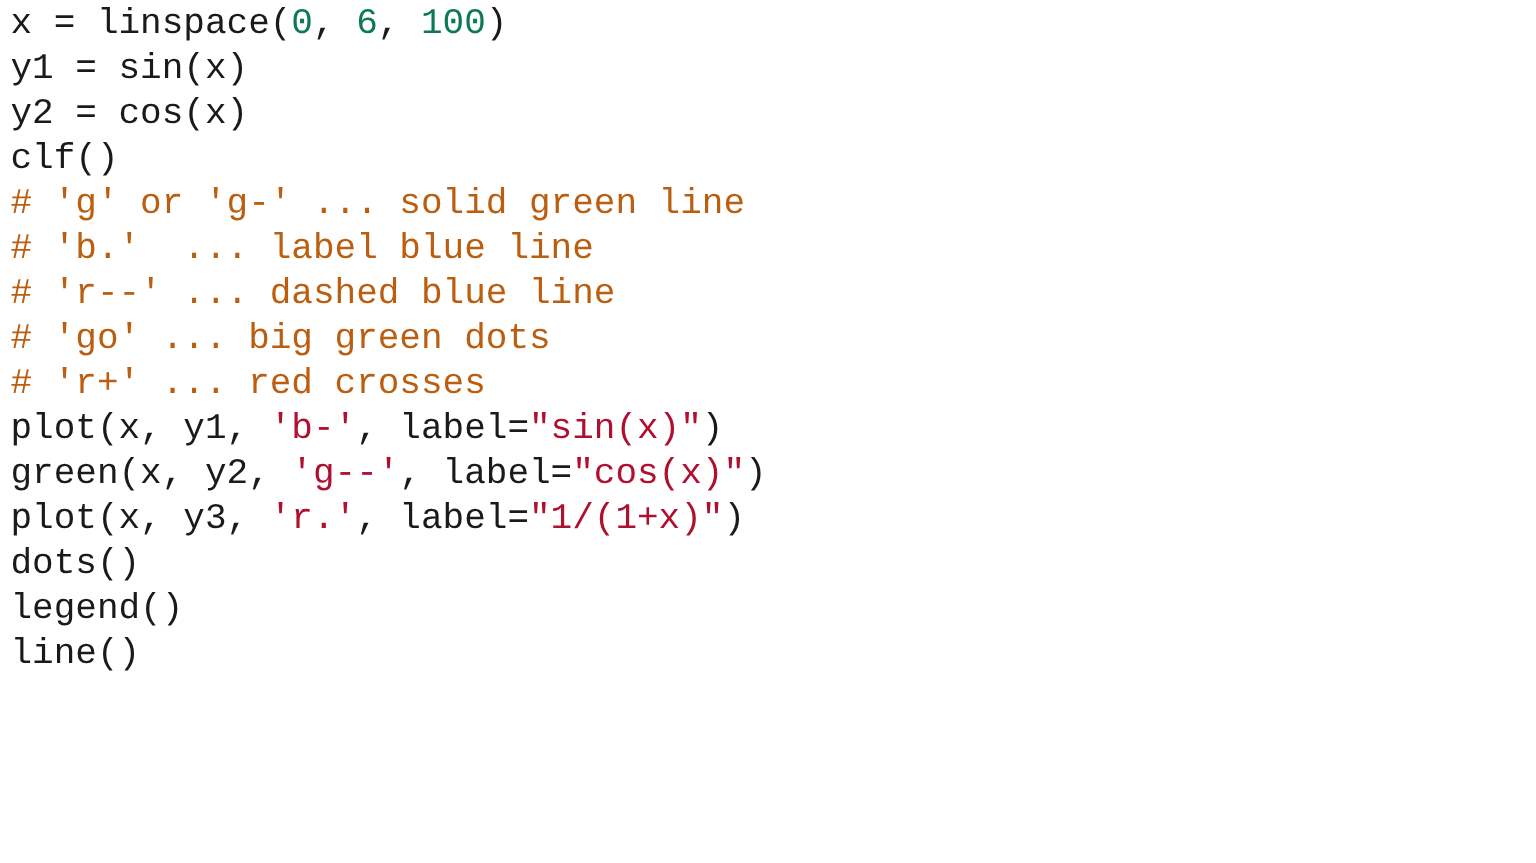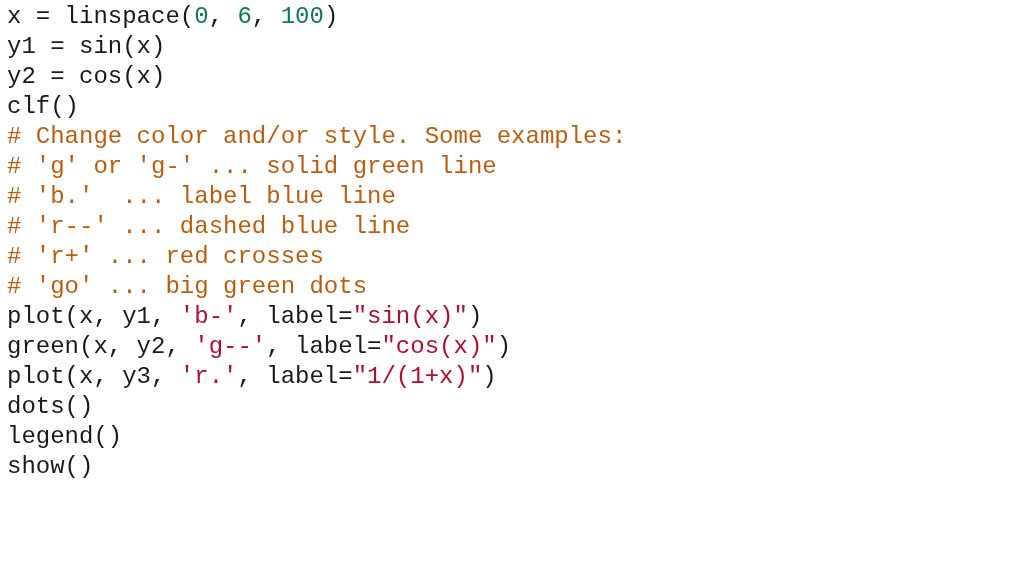--- a/index.html
+++ b/index.html
@@ -43,25 +43,24 @@
   .tok-string  { color: #b01030; }
 </style>
 </head>
 <body>
 
 <div id="code-listing">
     <div class="code-line"><span class="tok tok-plain">x = linspace(</span><span class="tok tok-number">0</span><span class="tok tok-plain">, </span><span class="tok tok-number">6</span><span class="tok tok-plain">, </span><span class="tok tok-number">100</span><span class="tok tok-plain">)</span></div>
     <div class="code-line"><span class="tok tok-plain">y1 = sin(x)</span></div>
     <div class="code-line"><span class="tok tok-plain">y2 = cos(x)</span></div>
     <div class="code-line"><span class="tok tok-plain">clf()</span></div>
-    <div class="code-line"><span class="tok tok-comment"># Change color and/or style. Some examples:</span></div>
     <div class="code-line"><span class="tok tok-comment"># 'g' or 'g-' ... solid green line</span></div>
     <div class="code-line"><span class="tok tok-comment"># 'b.'  ... label blue line</span></div>
     <div class="code-line"><span class="tok tok-comment"># 'r--' ... dashed blue line</span></div>
+    <div class="code-line"><span class="tok tok-comment"># 'go' ... big green dots</span></div>
     <div class="code-line"><span class="tok tok-comment"># 'r+' ... red crosses</span></div>
-    <div class="code-line"><span class="tok tok-comment"># 'go' ... big green dots</span></div>
     <div class="code-line"><span class="tok tok-plain">plot(x, y1, </span><span class="tok tok-string">'b-'</span><span class="tok tok-plain">, label=</span><span class="tok tok-string">"sin(x)"</span><span class="tok tok-plain">)</span></div>
     <div class="code-line"><span class="tok tok-plain">green(x, y2, </span><span class="tok tok-string">'g--'</span><span class="tok tok-plain">, label=</span><span class="tok tok-string">"cos(x)"</span><span class="tok tok-plain">)</span></div>
     <div class="code-line"><span class="tok tok-plain">plot(x, y3, </span><span class="tok tok-string">'r.'</span><span class="tok tok-plain">, label=</span><span class="tok tok-string">"1/(1+x)"</span><span class="tok tok-plain">)</span></div>
     <div class="code-line"><span class="tok tok-plain">dots()</span></div>
     <div class="code-line"><span class="tok tok-plain">legend()</span></div>
-    <div class="code-line"><span class="tok tok-plain">show()</span></div>
+    <div class="code-line"><span class="tok tok-plain">line()</span></div>
   </div>
 
 </body></html>

